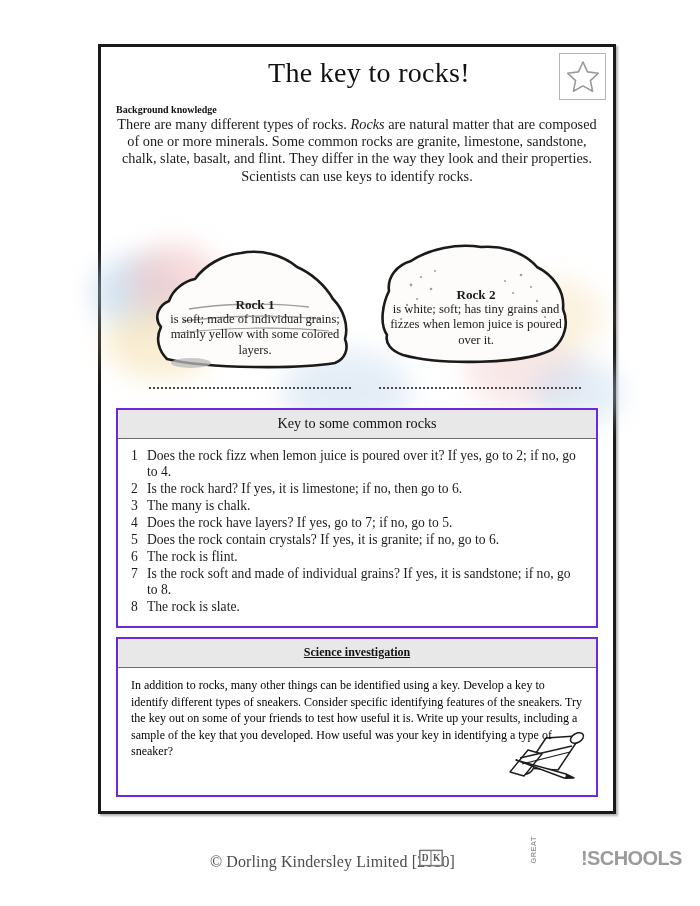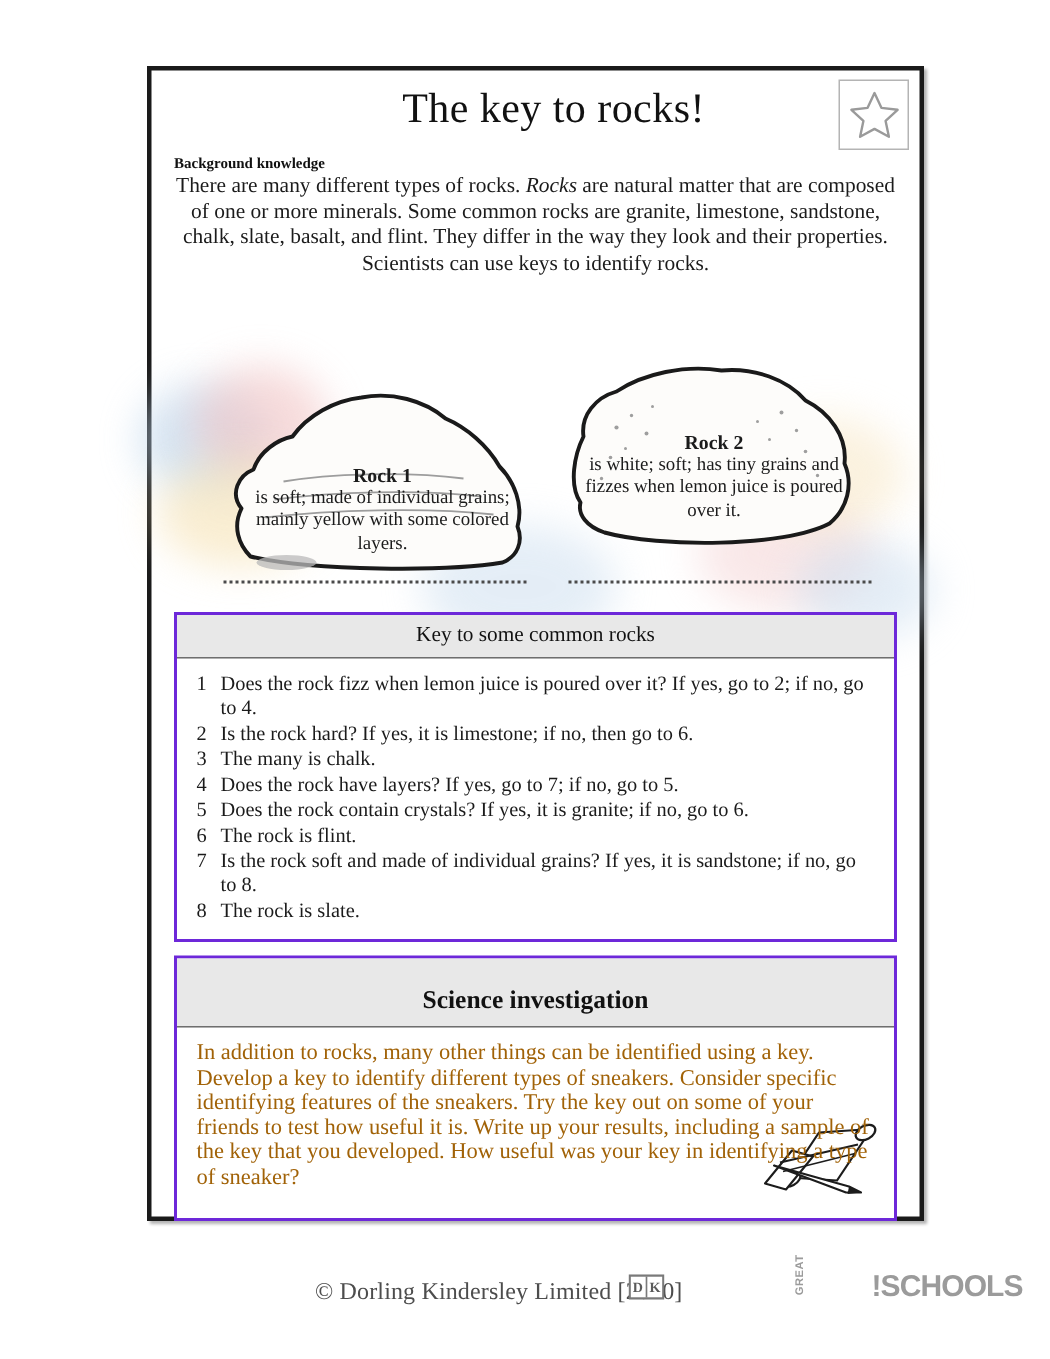--- a/index.html
+++ b/index.html
@@ -134,41 +134,41 @@
     z-index: 2;
   }
   .box-head {
     background: #e8e8e8;
     border-bottom: 1px solid #6e6e6e;
     text-align: center;
     color: #111;
     box-sizing: border-box;
   }
   .box-head.plain { font-size: 14.2px; padding: 5px 0 6px; }
-  .box-head.bold  { font-size: 17px; font-weight: bold; padding: 18px 0 7px; }
+  .box-head.bold  { font-size: 12px; font-weight: bold; padding: 6px 0 7px; text-decoration: underline; }
   .box-body { padding: 9px 12px 10px 13px; }
 
   .key-item {
     display: flex;
     font-size: 13.6px;
     line-height: 16.4px;
     color: #1b1b1b;
     margin-bottom: 0.5px;
   }
   .key-num {
     width: 16px;
     flex: 0 0 16px;
     text-align: left;
   }
   .key-txt { flex: 1; }
 
   #investigation-text {
-    font-size: 15px;
+    font-size: 12px;
     line-height: 16.6px;
-    color: #a16207;
+    color: #000000;
     margin: 0;
     position: relative;
     z-index: 2;
   }
   #scroll-pencil-icon {
     position: absolute;
     right: 8px;
     top: 56px;
     z-index: 1;
   }
@@ -244,21 +244,21 @@
   </div>
 
   <div class="content" style="top:57px;">
     <div class="sec-head">Background knowledge</div>
     <p class="body-par"><span>There are many different types of rocks. </span><i>Rocks</i><span> are natural matter that are composed of one or more minerals. Some common rocks are granite, limestone, sandstone, chalk, slate, basalt, and flint. They differ in the way they look and their properties. Scientists can use keys to identify rocks.</span></p>
   </div>
 
 
   <div id="rocks-area">
 
-    <div class="rock" style="left:48px; top:16px; width:212px; height:126px;">
+    <div class="rock" style="left:48px; top:4px; width:212px; height:126px;">
       <svg width="212" height="126" viewBox="0 0 212 126">
         <path d="M18,112 C10,104 6,92 12,80 C4,70 10,58 20,54 C24,42 36,34 46,32
                  C56,18 74,8 92,6 C112,2 134,8 148,20 C162,26 176,38 184,52
                  C194,62 200,78 196,92 C200,102 196,112 186,116
                  C150,122 60,122 18,112 Z" fill="#fdfcfa" stroke="#1a1a1a" stroke-width="2.6" stroke-linejoin="round"></path>
         <path d="M40,62 C70,57 120,55 160,60" fill="none" stroke="#9d9d9d" stroke-width="1.3"></path>
         <path d="M34,74 C74,69 128,67 172,72" fill="none" stroke="#9d9d9d" stroke-width="1.3"></path>
         <path d="M28,86 C72,81 134,79 180,84" fill="none" stroke="#9d9d9d" stroke-width="1.2"></path>
         <ellipse cx="42" cy="116" rx="20" ry="5" fill="#b9b9b9" opacity="0.75"></ellipse>
       </svg>

